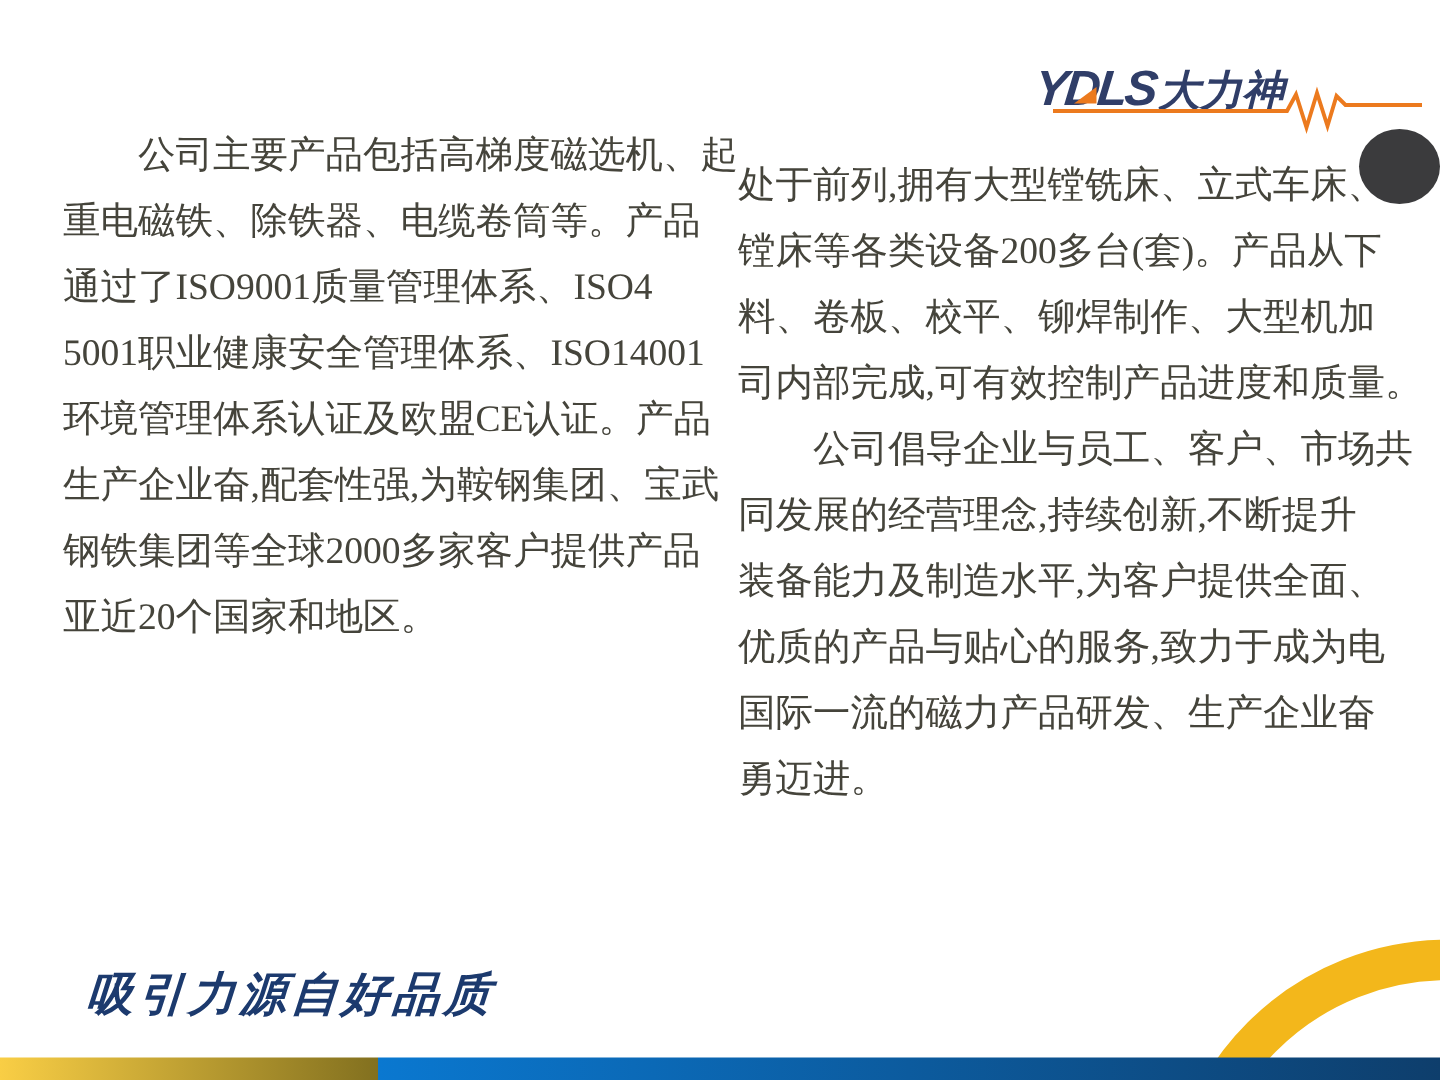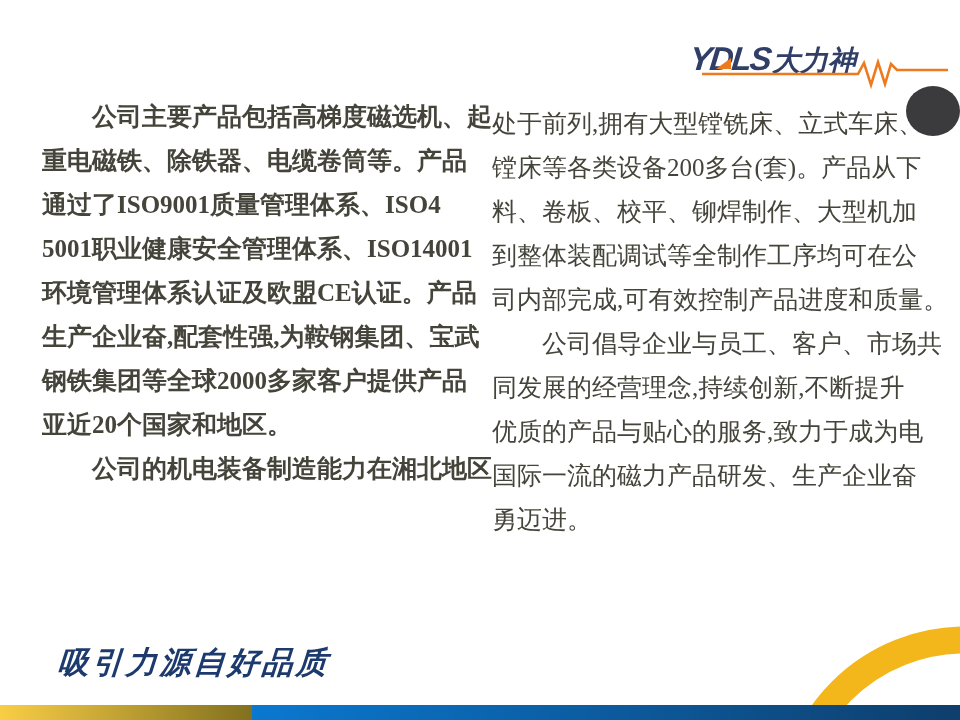--- a/index.html
+++ b/index.html
@@ -28,21 +28,21 @@
   .bar-gold { position:absolute; left:0; bottom:0; width:252px; height:15px; z-index:3;
     background:linear-gradient(90deg, var(--gold-from,#F9CE45), var(--gold-to,#82701F)); }
   .bar-blue { position:absolute; left:252px; right:0; bottom:0; height:15px; z-index:3;
     background:linear-gradient(90deg, var(--blue-from,#0A78D0), var(--blue-to,#0E3E6C)); }
 
   
   .textcol { position:absolute; color:var(--text,#45443B); font-size:25px;
     line-height:44px; z-index:2; }
   .textcol .line { white-space:nowrap; }
   .line.indent { padding-left:50px; }
-  #col-left  { left:42px;  top:95px;  width:440px;font-weight:bold; }
+  #col-left  { left:42px;  top:82px;  width:440px; }
   #col-right { left:492px; top:102px; width:460px; }
 
   
   .slogan { position:absolute; left:58px; top:642px; z-index:2;
     font-family:"DejaVu Serif", serif; font-style:italic; font-weight:bold;
     font-size:31px; letter-spacing:3px; color:var(--slogan-navy,#1C3A6E);
     transform:skewX(-4deg); }
 </style>
 </head>
 <body>
@@ -67,31 +67,30 @@
 
   <div id="col-left" class="textcol">
     <div class="line indent">公司主要产品包括高梯度磁选机、起</div>
     <div class="line">重电磁铁、除铁器、电缆卷筒等。产品</div>
     <div class="line">通过了ISO9001质量管理体系、ISO4</div>
     <div class="line">5001职业健康安全管理体系、ISO14001</div>
     <div class="line">环境管理体系认证及欧盟CE认证。产品</div>
     <div class="line">生产企业奋,配套性强,为鞍钢集团、宝武</div>
     <div class="line">钢铁集团等全球2000多家客户提供产品</div>
     <div class="line">亚近20个国家和地区。</div>
-    <div class="line indent">公司的机电装备制造能力在湘北地区</div>
   </div>
 
   <div id="col-right" class="textcol">
     <div class="line">处于前列,拥有大型镗铣床、立式车床、</div>
     <div class="line">镗床等各类设备200多台(套)。产品从下</div>
     <div class="line">料、卷板、校平、铆焊制作、大型机加</div>
-    <div class="line">到整体装配调试等全制作工序均可在公</div>
     <div class="line">司内部完成,可有效控制产品进度和质量。</div>
     <div class="line indent">公司倡导企业与员工、客户、市场共</div>
     <div class="line">同发展的经营理念,持续创新,不断提升</div>
+    <div class="line">装备能力及制造水平,为客户提供全面、</div>
     <div class="line">优质的产品与贴心的服务,致力于成为电</div>
     <div class="line">国际一流的磁力产品研发、生产企业奋</div>
     <div class="line">勇迈进。</div>
   </div>
 
   <div class="slogan">吸引力源自好品质</div>
 
   <div class="bar-gold"></div>
   <div class="bar-blue"></div>
 

